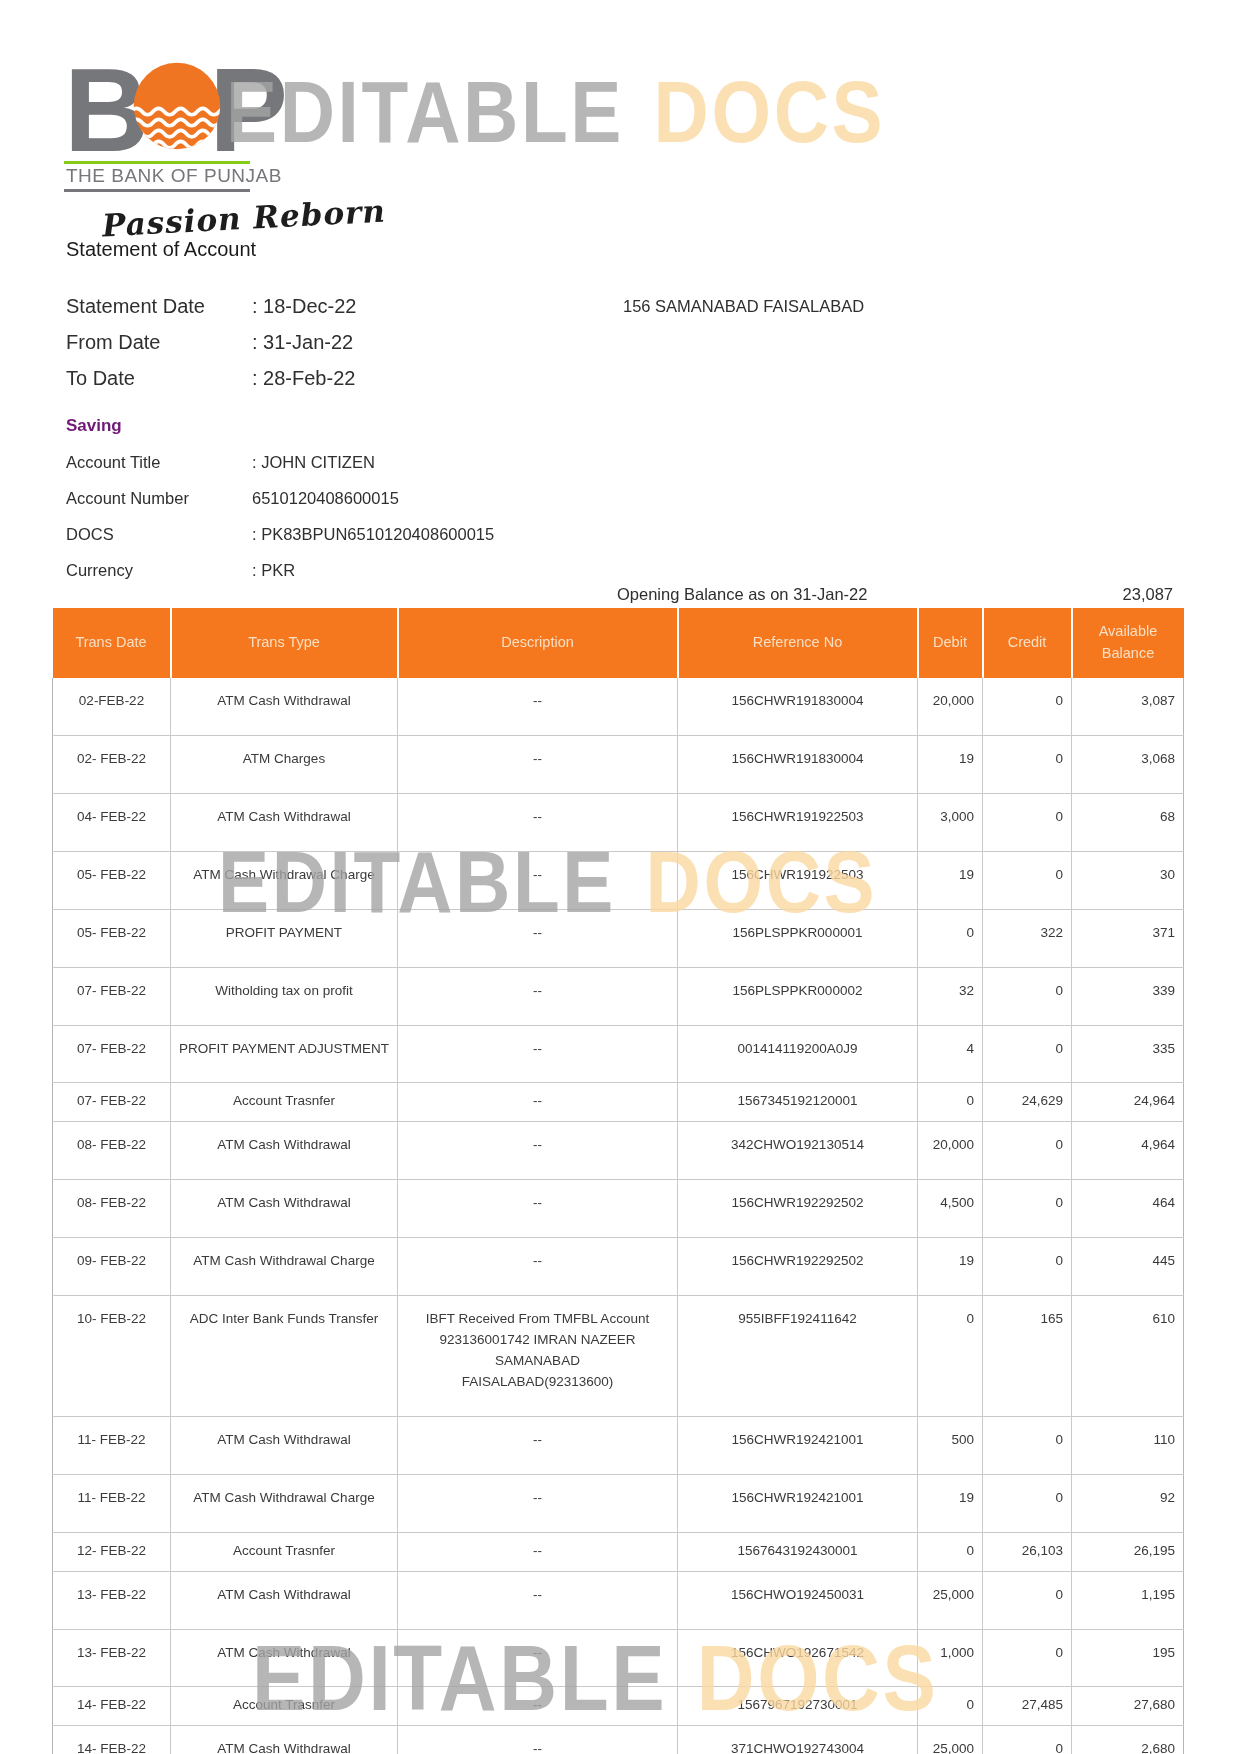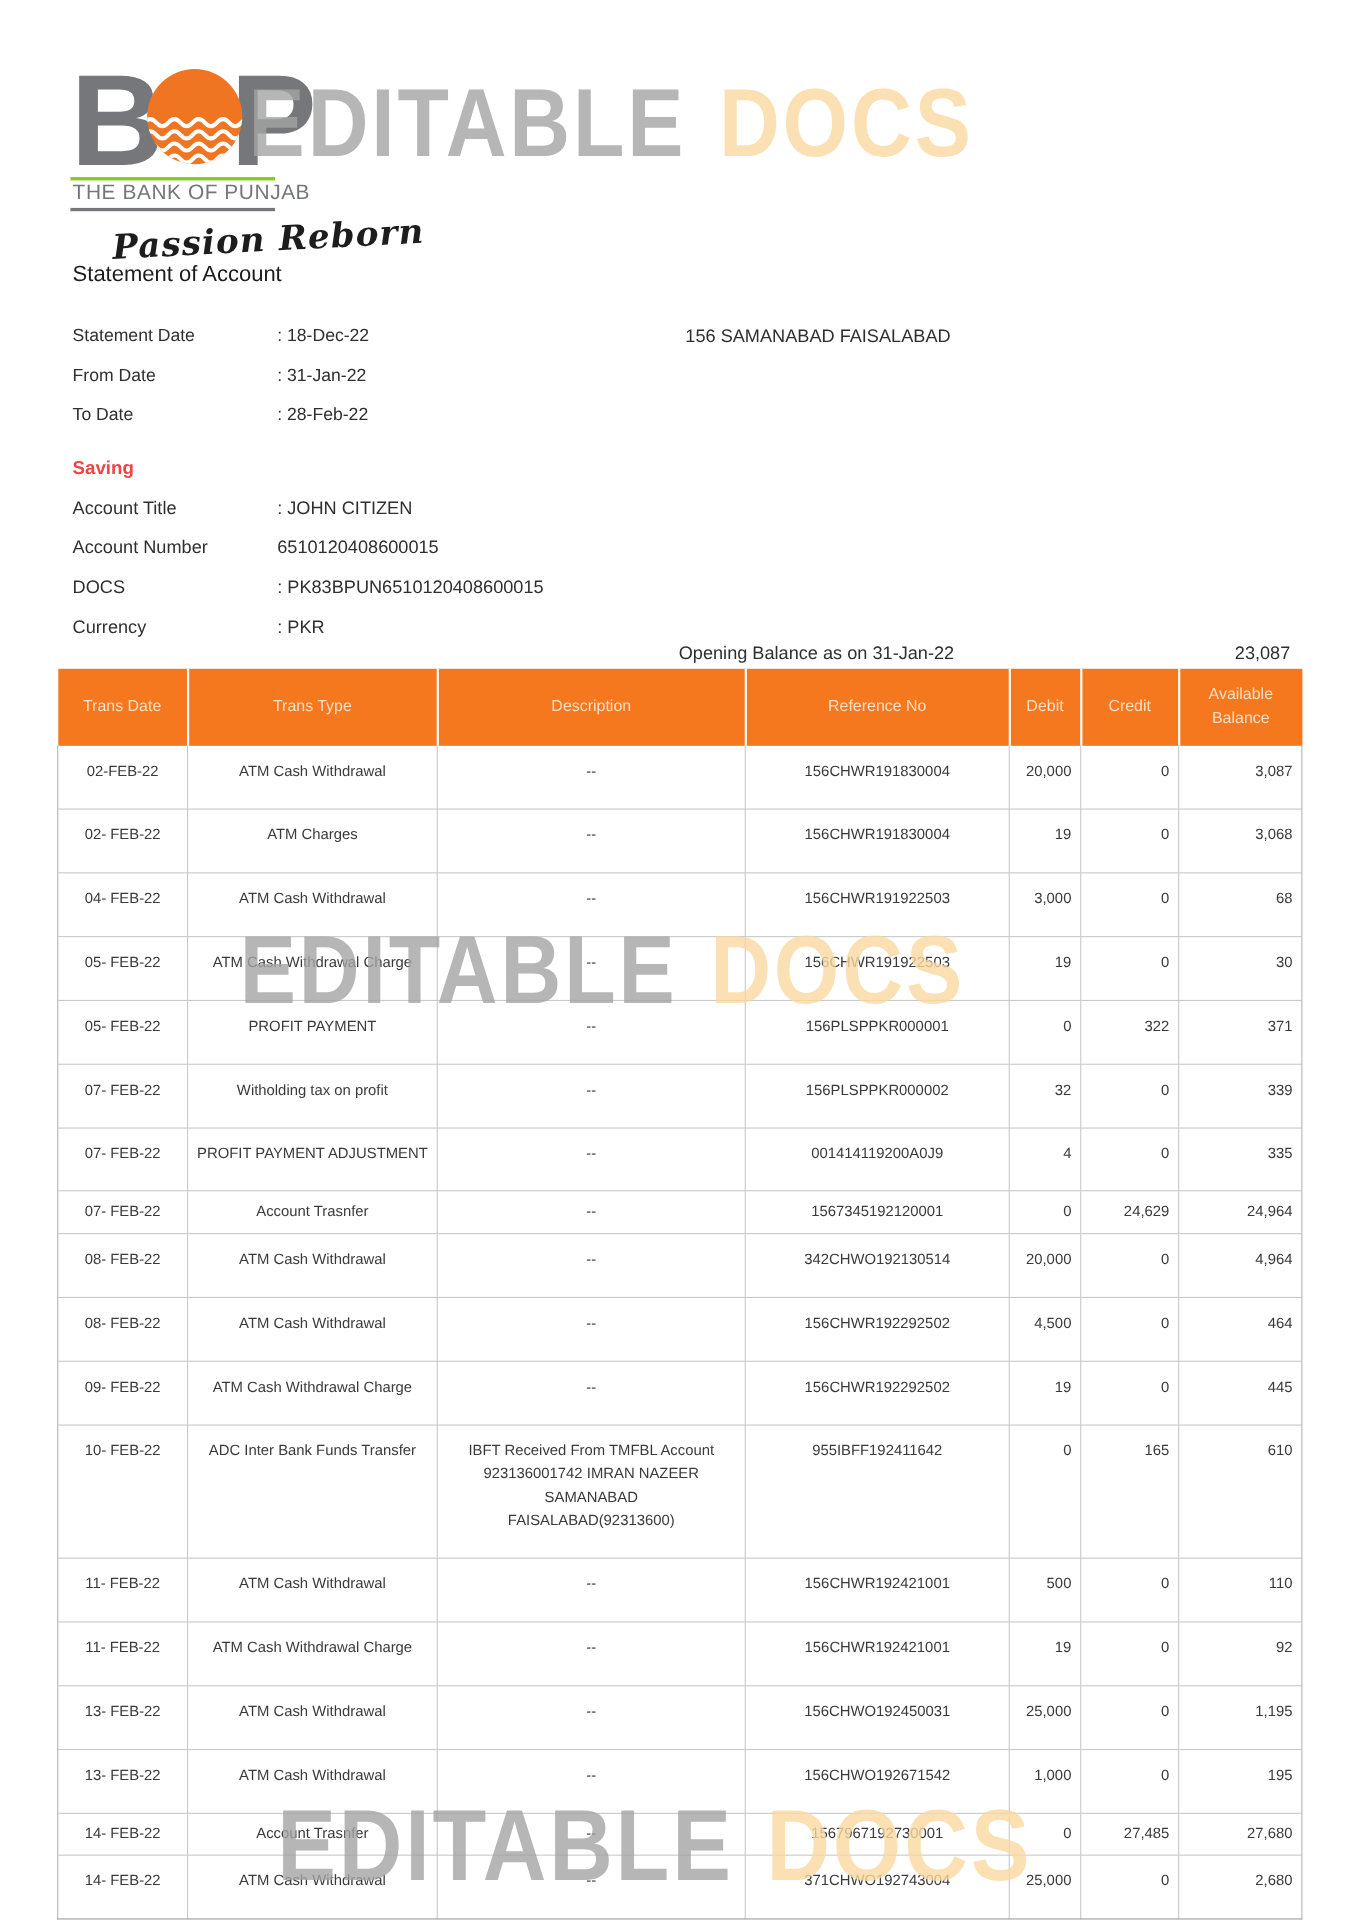--- a/index.html
+++ b/index.html
@@ -23,27 +23,27 @@
   .logo-letter { font-size:118px; font-weight:700; color:#76777b; line-height:.82; letter-spacing:-4px; }
   .logo-sun { margin:0 -14px; position:relative; top:-4px; }
   .bank-name { width:186px; margin-top:2px; border-top:3px solid #84cc16; border-bottom:3px solid #76777b;
                color:#76777b; font-size:19px; font-weight:400; letter-spacing:.5px; padding:1px 0 2px 2px;
                white-space:nowrap; }
   .tagline { margin:8px 0 0 38px; font-family:"DejaVu Serif", serif; font-style:italic; font-weight:700;
              font-size:31px; color:#1d1d1d; transform:rotate(-3deg); letter-spacing:1px; }
 
   
   .doc-title { position:absolute; top:238px; left:66px; font-size:20px; font-weight:400; color:#1b1b1b; }
-  .meta { position:absolute; top:288px; left:66px; font-size:16px; }
+  .meta { position:absolute; top:288px; left:66px; font-size:20px; }
   .meta-row { display:flex; height:36px; align-items:center; }
   .meta-label { width:186px; }
   .branch { position:absolute; top:288px; left:623px; height:36px; display:flex; align-items:center; font-size:16.5px; }
 
   .account { position:absolute; top:408px; left:66px; font-size:16.5px; }
-  .account-heading { font-weight:700; font-size:17px; color:#ef4444; height:36px; display:flex; align-items:center; }
+  .account-heading { font-weight:700; font-size:17px; color:#701a75; height:36px; display:flex; align-items:center; }
   .account-row { display:flex; height:36px; align-items:center; }
   .account-label { width:186px; }
 
   .opening { position:absolute; top:580px; left:52px; width:1131px; height:28px;
              display:flex; align-items:center; font-size:16.5px; }
   .opening-label { margin-left:565px; }
   .opening-amount { margin-left:auto; padding-right:10px; }
 
   
   .txn-table { position:absolute; top:608px; left:52px; width:1131px; border-collapse:collapse;
@@ -299,20 +299,29 @@
         </tr>
         <tr>
           <td class="c-date">11- FEB-22</td>
           <td class="c-type">ATM Cash Withdrawal Charge</td>
           <td class="c-desc">--</td>
           <td class="c-ref">156CHWR192421001</td>
           <td class="c-debit">19</td>
           <td class="c-credit">0</td>
           <td class="c-bal">92</td>
         </tr>
+        <tr class="compact">
+          <td class="c-date">12- FEB-22</td>
+          <td class="c-type">Account Trasnfer</td>
+          <td class="c-desc">--</td>
+          <td class="c-ref">1567643192430001</td>
+          <td class="c-debit">0</td>
+          <td class="c-credit">26,103</td>
+          <td class="c-bal">26,195</td>
+        </tr>
         <tr>
           <td class="c-date">13- FEB-22</td>
           <td class="c-type">ATM Cash Withdrawal</td>
           <td class="c-desc">--</td>
           <td class="c-ref">156CHWO192450031</td>
           <td class="c-debit">25,000</td>
           <td class="c-credit">0</td>
           <td class="c-bal">1,195</td>
         </tr>
         <tr>

